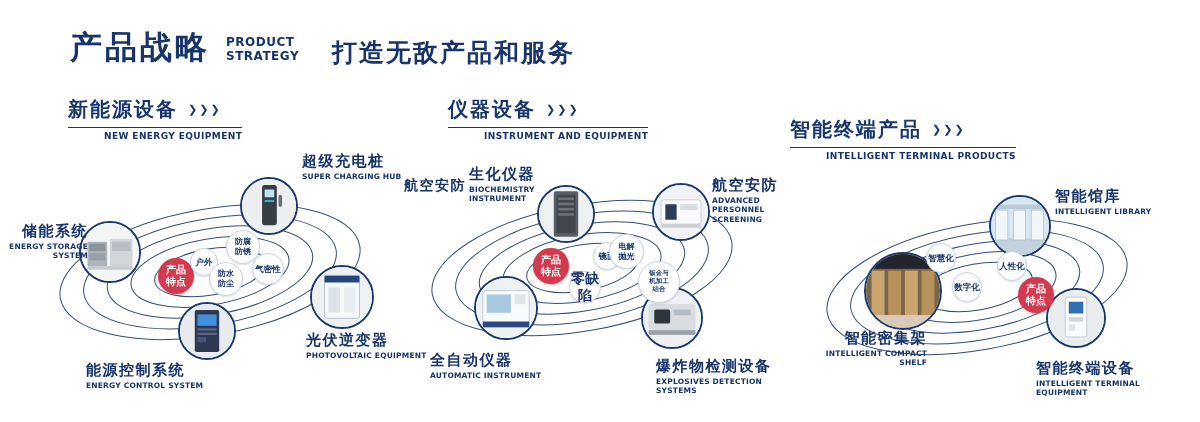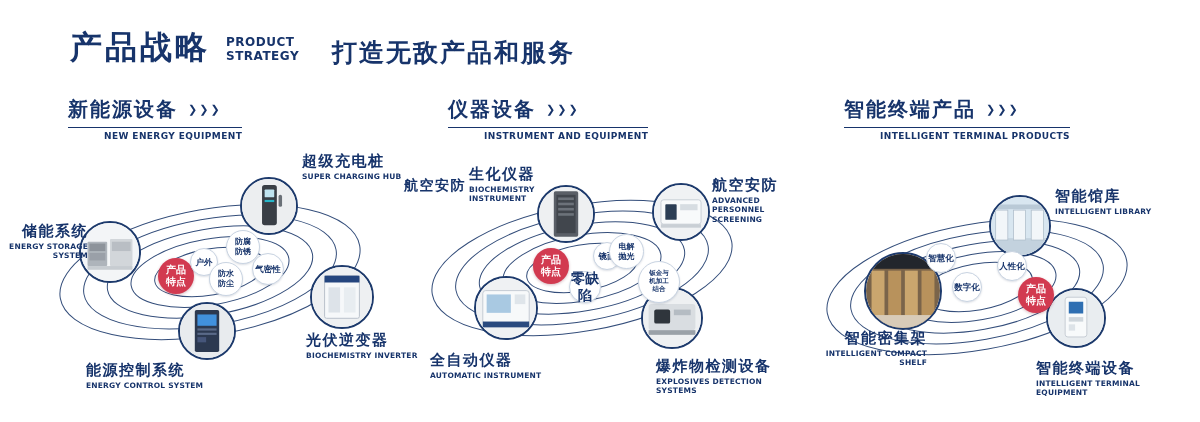--- a/index.html
+++ b/index.html
@@ -60,21 +60,21 @@
   </div>
 
   <div class="sec-head" style="left:448px;">
     <div class="row">
       <span class="sec-cn">仪器设备</span>
       <span class="arrows">❯❯❯</span>
     </div>
     <div class="sec-en">INSTRUMENT AND EQUIPMENT</div>
   </div>
 
-  <div class="sec-head" style="left:844px;">
+  <div class="sec-head" style="left:790px;margin-top:20px;">
     <div class="row">
       <span class="sec-cn">智能终端产品</span>
       <span class="arrows">❯❯❯</span>
     </div>
     <div class="sec-en">INTELLIGENT TERMINAL PRODUCTS</div>
   </div>
 
   <svg class="orbits" style="left:20px;top:162px;" width="380" height="220" viewBox="0 0 380 220">
     <g transform="rotate(-10 190 110)" stroke="#1d3a6c" fill="none" stroke-width="1" opacity="0.9">
       <ellipse cx="190" cy="110" rx="152" ry="63"></ellipse>
@@ -144,21 +144,21 @@
   <div class="plabel alignR" style="left:0px;top:222px;width:88px;">
     <div class="pl-cn">储能系统</div>
     <div class="pl-en">ENERGY STORAGE SYSTEM</div>
   </div>
   <div class="plabel" style="left:302px;top:152px;width:110px;">
     <div class="pl-cn">超级充电桩</div>
     <div class="pl-en">SUPER CHARGING HUB</div>
   </div>
   <div class="plabel" style="left:306px;top:331px;width:125px;">
     <div class="pl-cn">光伏逆变器</div>
-    <div class="pl-en">BIOCHEMISTRY INVERTER</div>
+    <div class="pl-en">PHOTOVOLTAIC EQUIPMENT</div>
   </div>
   <div class="plabel" style="left:86px;top:361px;width:135px;">
     <div class="pl-cn">能源控制系统</div>
     <div class="pl-en">ENERGY CONTROL SYSTEM</div>
   </div>
 
   <svg class="orbits" style="left:392px;top:158px;" width="380" height="220" viewBox="0 0 380 220">
     <g transform="rotate(-10 190 110)" stroke="#1d3a6c" fill="none" stroke-width="1" opacity="0.9">
       <ellipse cx="190" cy="110" rx="152" ry="63"></ellipse>
       <ellipse cx="190" cy="110" rx="128" ry="53"></ellipse>

